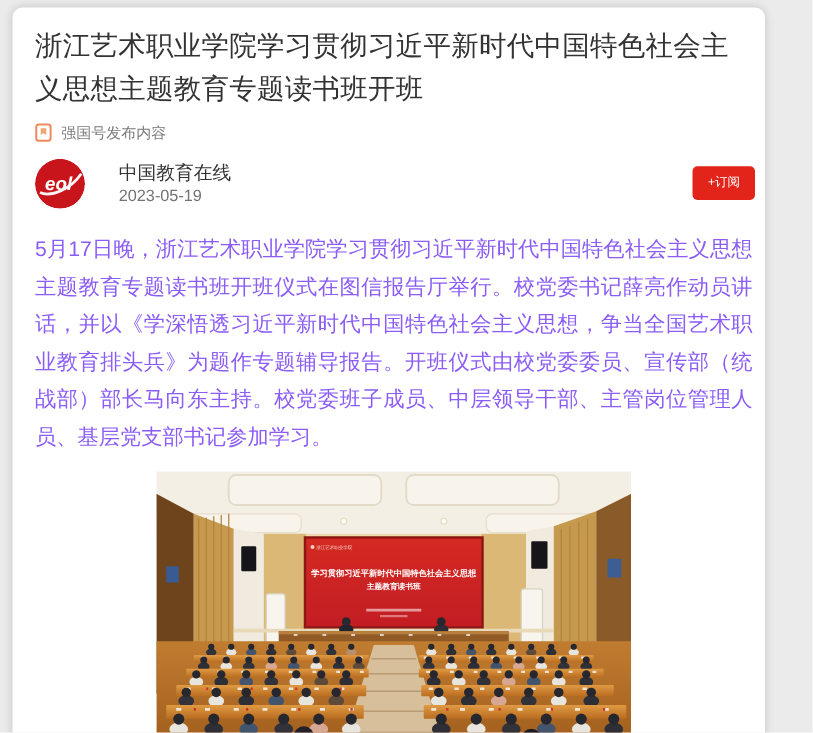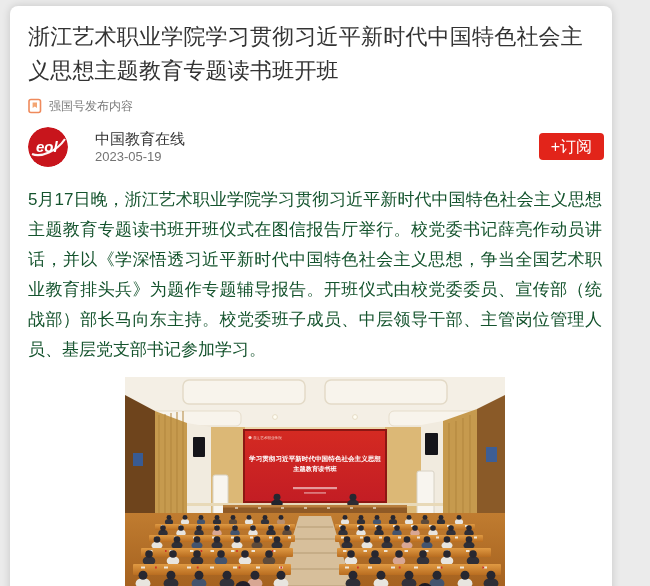--- a/index.html
+++ b/index.html
@@ -23,26 +23,26 @@
   .badge-row{margin-top:10px;display:flex;align-items:flex-start;gap:7px;}
   .badge-row .txt{font-size:12px;color:#7a7a7a;}
   .pub-row{margin-top:12px;position:relative;display:flex;align-items:center;min-height:40px;gap:17px;}
   .avatar{width:40px;height:40px;border-radius:50%;overflow:hidden;flex:0 0 auto;cursor:pointer;}
   .pub-meta{margin-left:10px;}
   .pub-name{font-size:15px;color:#333333;line-height:19px;cursor:pointer;}
   .pub-date{font-size:13px;color:#737373;line-height:18px;}
   .subscribe{
     position:absolute;right:-2px;top:6px;
     background:#e2241a;color:#ffffff;border:none;border-radius:4px;
-    font-size:16px;line-height:27px;height:27px;padding:0 12px;cursor:pointer;
+    font-size:10px;line-height:27px;height:27px;padding:0 12px;cursor:pointer;
     font-family:inherit;
   }
   .body-text{
     margin:18px 0 0 0;max-width:584px;
-    font-size:17px;line-height:30px;color:#14532d;
+    font-size:17px;line-height:30px;color:#8b5cf6;
     text-align:justify;
   }
   .photo-wrap{margin:12px auto 0 auto;width:380px;height:216px;overflow:hidden;cursor:pointer;}
   .photo-wrap svg{display:block;}
 </style>
 </head>
 <body>
 
 <div class="card">
   <div class="inner">

